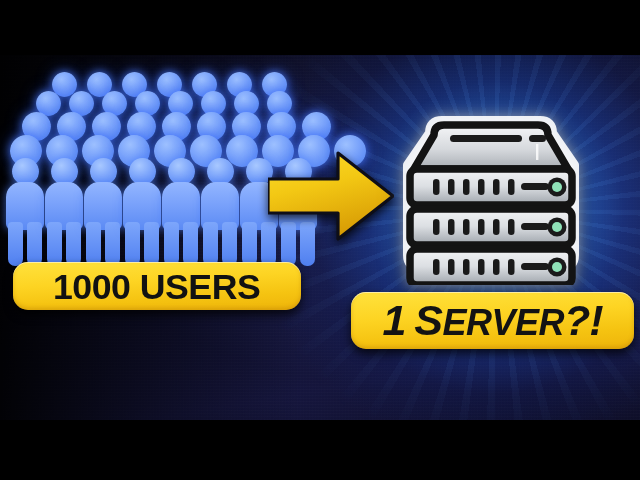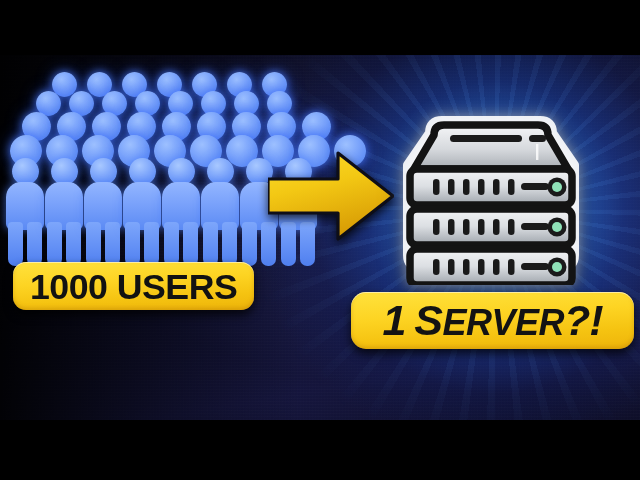--- a/index.html
+++ b/index.html
@@ -207,22 +207,23 @@
       0 1px 0 rgba(255,255,255,0.55) inset,
       0 -2px 4px rgba(170,110,0,0.35) inset;
     display: flex;
     align-items: center;
     justify-content: center;
     overflow: hidden;
   }
   #label-users {
     left: 13px;
     top: 262px;
-    width: 241px;
+    width: 288px;
     height: 48px;
+    border-radius: 15px;
   }
   #label-users .pill-text {
     font-family: "Liberation Sans", sans-serif;
     font-weight: 700;
     font-size: 35px;
     letter-spacing: -0.5px;
     color: #121212;
     line-height: 1;
     transform: scaleX(1.02);
     white-space: nowrap;

